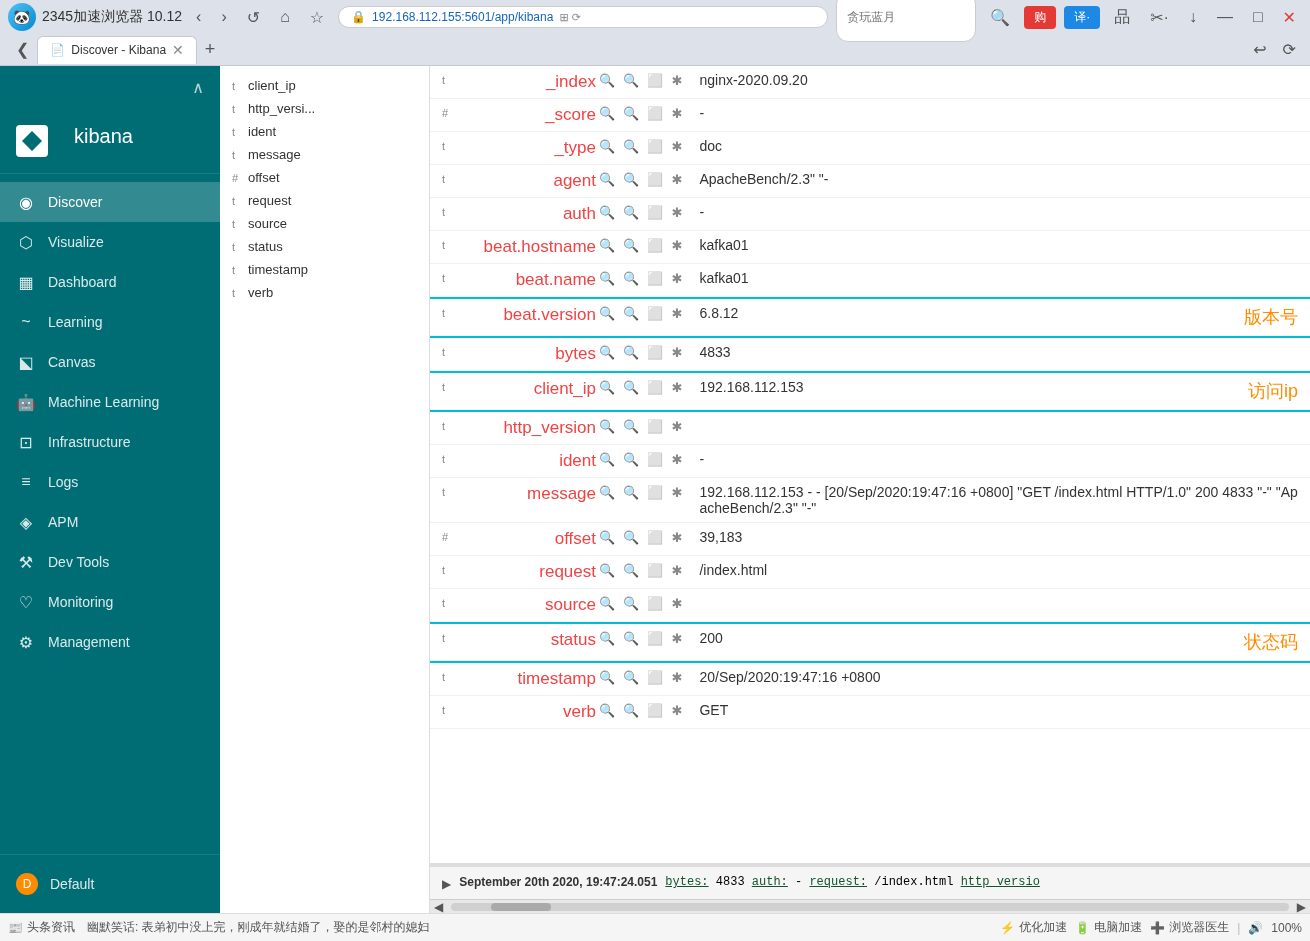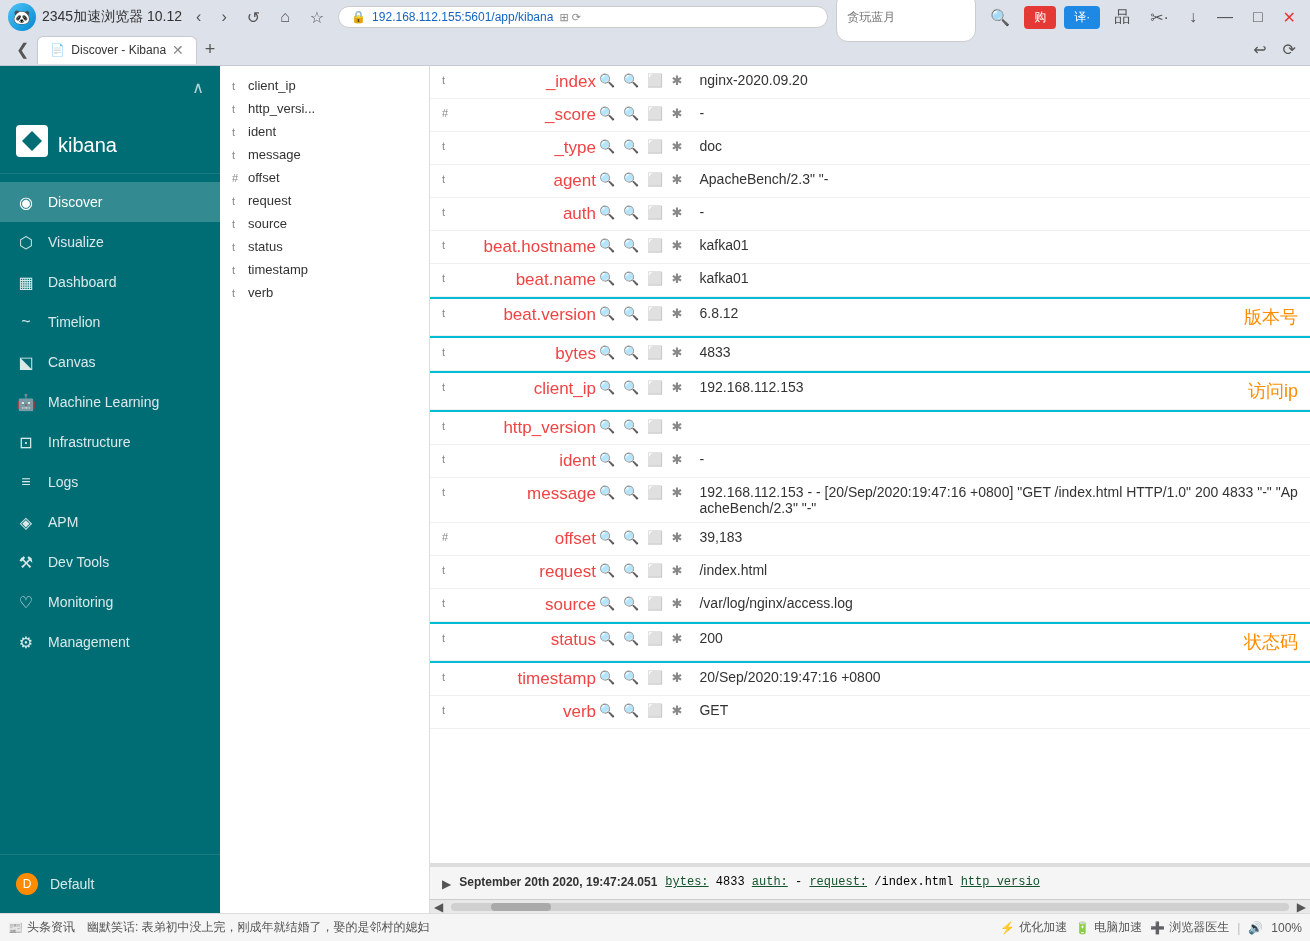--- a/index.html
+++ b/index.html
@@ -23,21 +23,21 @@
     .tab { display: flex; align-items: center; background: white; border-radius: 6px 6px 0 0; padding: 4px 12px; font-size: 12px; color: #333; gap: 6px; height: 28px; border: 1px solid #c5c9d4; border-bottom: none; }
     .tab-close { cursor: pointer; color: #888; font-size: 14px; }
     .tab-new { background: none; border: none; cursor: pointer; font-size: 18px; color: #555; padding: 0 8px; }
     .tab-right { display: flex; align-items: center; gap: 4px; margin-left: auto; }
 
     
     .app { display: flex; height: calc(941px - 66px - 28px); }
 
     
     .sidebar { width: 220px; background: #006d75; flex-shrink: 0; display: flex; flex-direction: column; overflow: hidden; }
-    .sidebar-logo { display: flex; align-items: flex-end; padding: 16px; gap: 10px; border-bottom: 1px solid rgba(255,255,255,0.1); }
+    .sidebar-logo { display: flex; align-items: flex-start; padding: 16px; gap: 26px; border-bottom: 1px solid rgba(255,255,255,0.1); }
     .kibana-icon { width: 32px; height: 32px; background: white; border-radius: 4px; display: flex; align-items: center; justify-content: center; }
     .kibana-inner { width: 20px; height: 20px; background: #006d75; clip-path: polygon(50% 0%, 100% 50%, 50% 100%, 0% 50%); }
     .kibana-title { color: white; font-size: 20px; font-weight: 300; }
     .sidebar-nav { flex: 1; overflow-y: auto; padding: 8px 0; }
     .sidebar-nav::-webkit-scrollbar { width: 4px; }
     .sidebar-nav::-webkit-scrollbar-thumb { background: rgba(255,255,255,0.3); }
     .nav-item { display: flex; align-items: center; padding: 10px 16px; color: rgba(255,255,255,0.85); cursor: pointer; gap: 12px; font-size: 14px; }
     .nav-item.active { background: rgba(255,255,255,0.2); color: white; }
     .nav-icon { width: 20px; height: 20px; display: flex; align-items: center; justify-content: center; font-size: 16px; flex-shrink: 0; }
     .sidebar-collapse { background: none; border: none; color: rgba(255,255,255,0.7); cursor: pointer; padding: 8px; align-self: flex-end; font-size: 16px; }
@@ -150,21 +150,21 @@
         <div class="nav-item">
           <span class="nav-icon">⬡</span>
     <span>Visualize</span>
         </div>
         <div class="nav-item">
           <span class="nav-icon">▦</span>
     <span>Dashboard</span>
         </div>
         <div class="nav-item">
           <span class="nav-icon">~</span>
-    <span>Timelion</span>
+    <span>Learning</span>
         </div>
         <div class="nav-item">
           <span class="nav-icon">⬕</span>
     <span>Canvas</span>
         </div>
         <div class="nav-item">
           <span class="nav-icon">🤖</span>
     <span>Machine Learning</span>
         </div>
         <div class="nav-item">
@@ -428,21 +428,20 @@
   </div>
           <div class="field-row">
     <span class="row-type">t</span>
     <span class="row-name">source</span>
     <span class="row-actions">
       <button class="action-btn">🔍</button>
       <button class="action-btn">🔍</button>
       <button class="action-btn">⬜</button>
       <button class="action-btn row-star">✱</button>
     </span>
-    <span class="row-value">/var/log/nginx/access.log</span>
 
   </div>
           <div class="field-row highlighted">
     <span class="row-type">t</span>
     <span class="row-name">status</span>
     <span class="row-actions">
       <button class="action-btn">🔍</button>
       <button class="action-btn">🔍</button>
       <button class="action-btn">⬜</button>
       <button class="action-btn row-star">✱</button>

